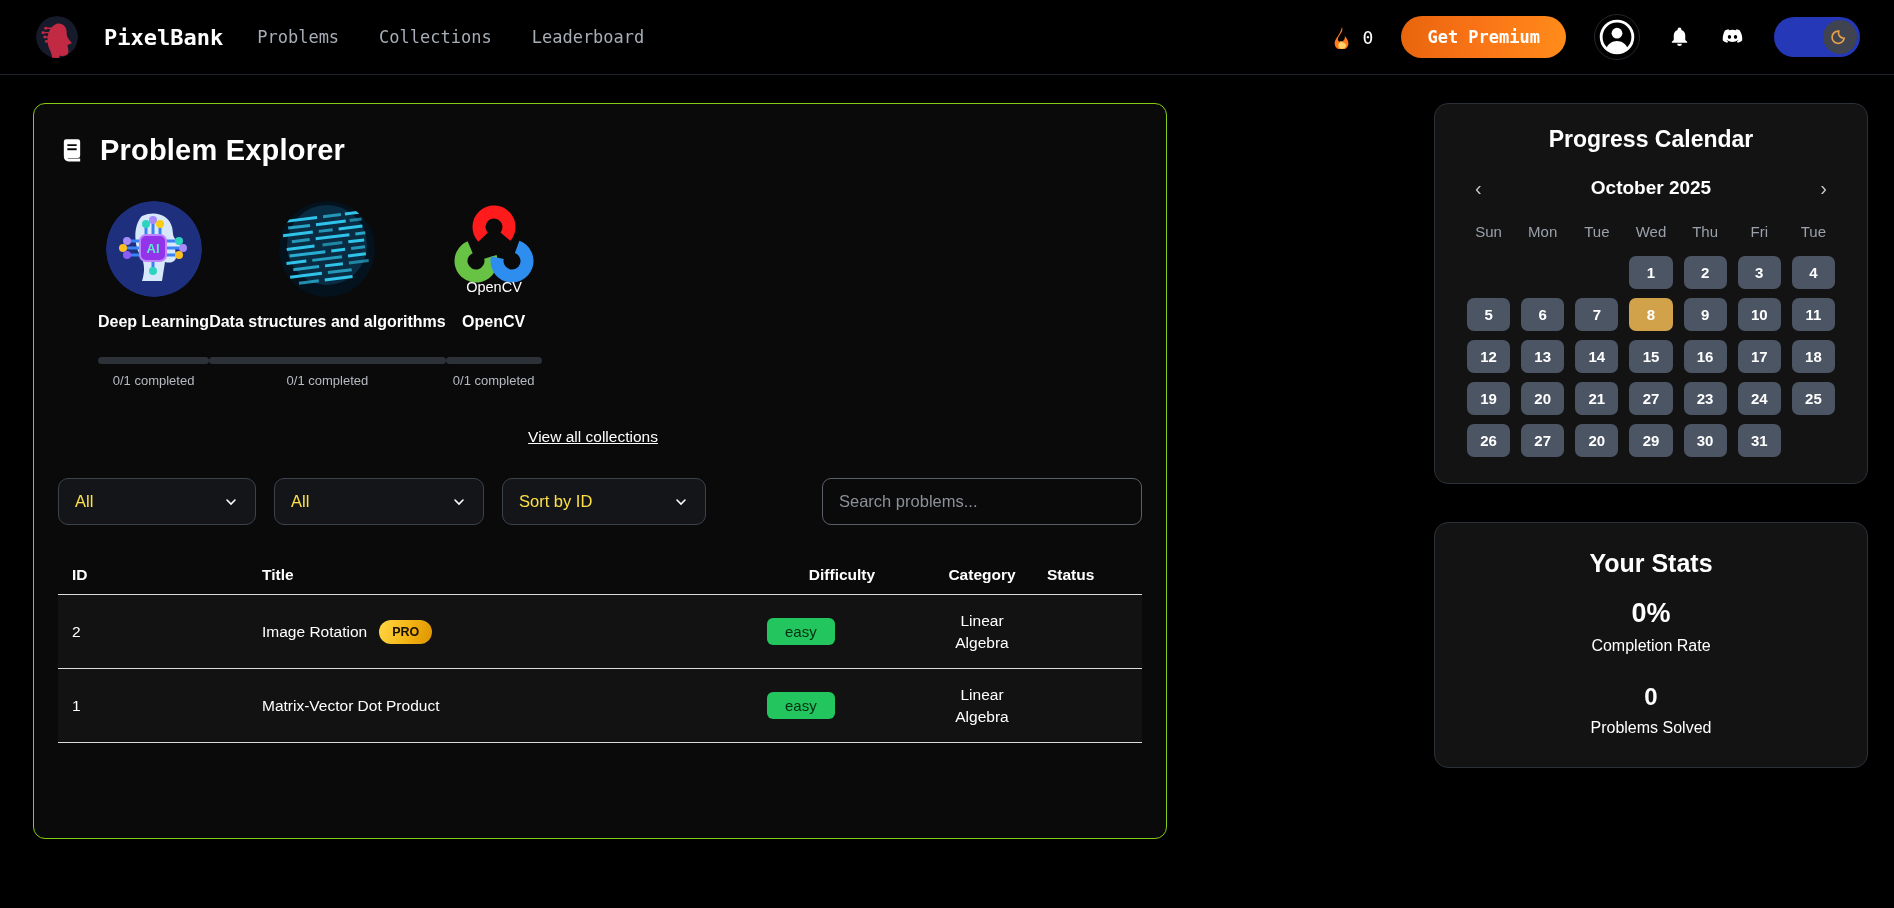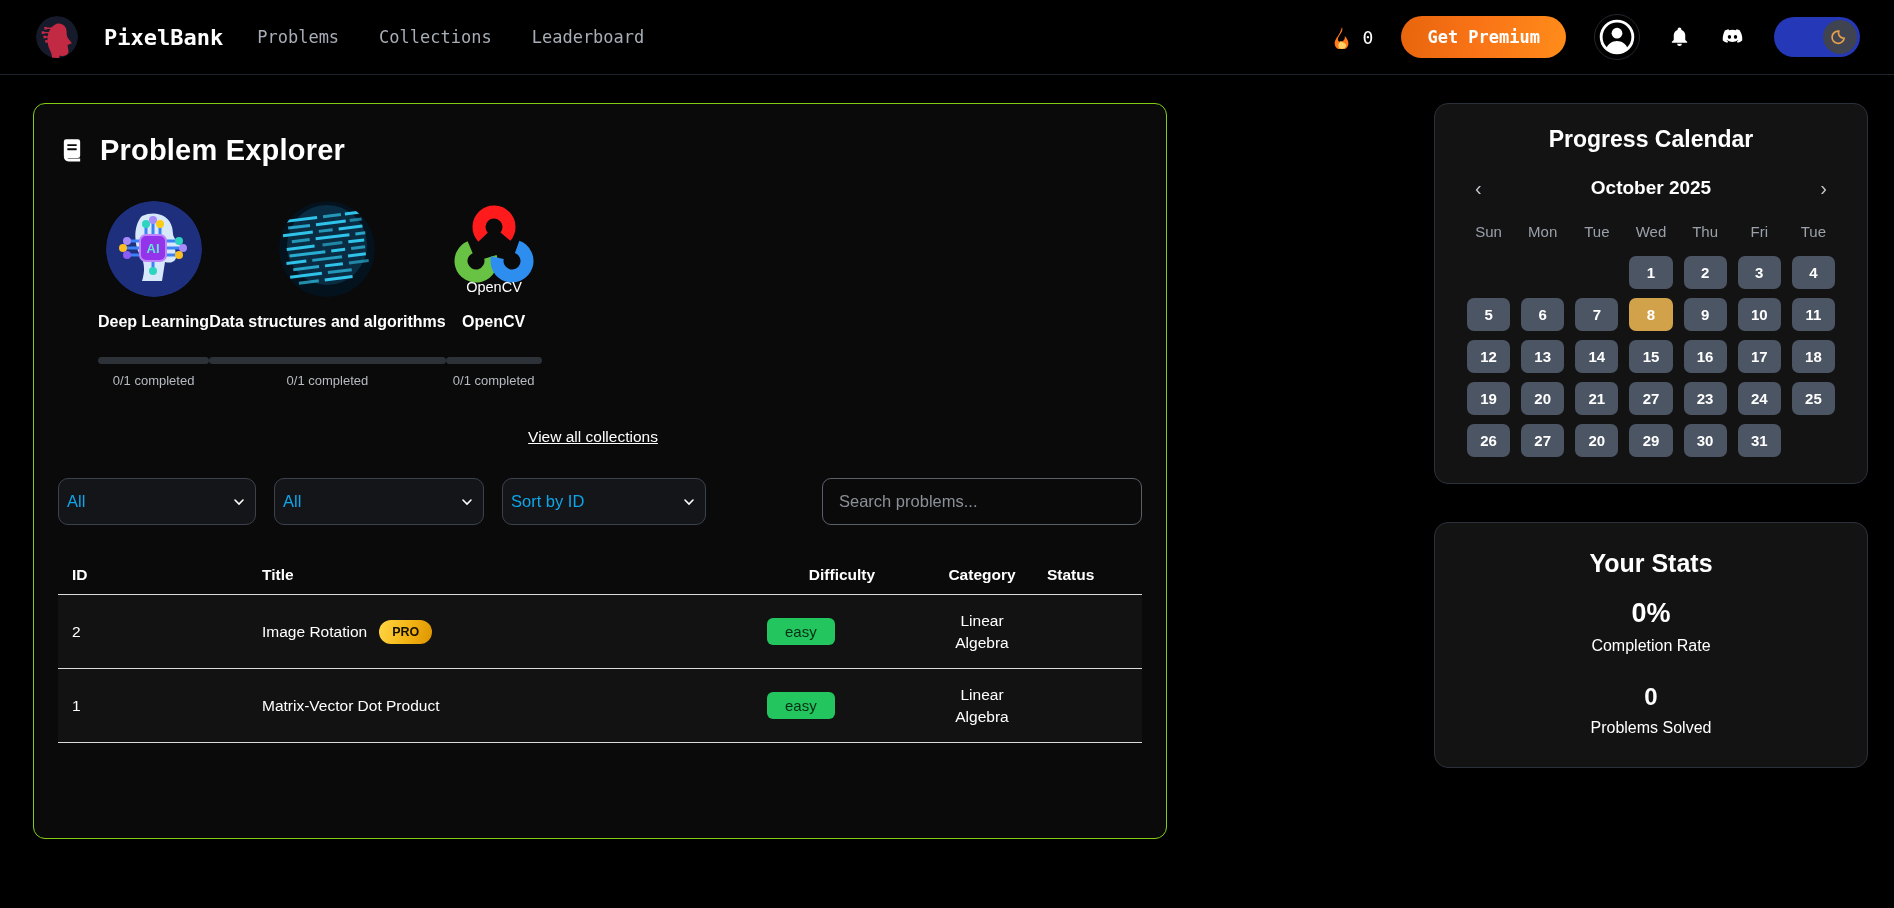--- a/index.html
+++ b/index.html
@@ -42,22 +42,22 @@
   .coll-icon { width:96px; height:96px; border-radius:50%; overflow:hidden; flex:none; }
   .coll-name { font-size:16px; font-weight:bold; margin-top:16px; white-space:nowrap; }
   .coll-bar { width:100%; height:7px; border-radius:4px; background:#2d3138; margin-top:26px; }
   .coll-progress { font-size:13px; color:#b6bac1; margin-top:9px; }
 
   .view-all-row { display:flex; justify-content:center; margin-top:40px; margin-right:14px; }
   .view-all { color:#fff; font-size:15.5px; text-decoration:underline; cursor:pointer; }
 
   .filters { display:flex; align-items:center; margin-top:32px; gap:18px; }
   .select { height:47px; background:#131519; border:1px solid #3c424c; border-radius:10px;
-            display:flex; align-items:center; justify-content:space-between; padding:0 8px;
-            font-size:16.5px; color:#0ea5e9; cursor:pointer; }
+            display:flex; align-items:center; justify-content:space-between; padding:0 16px;
+            font-size:16.5px; color:#fde047; cursor:pointer; }
   .select-1 { width:198px; } .select-2 { width:210px; } .select-3 { width:204px; }
   .search-input { margin-left:auto; width:320px; height:47px; background:transparent;
                   border:1px solid #5a5f68; border-radius:9px; padding:0 16px; font-size:16.5px;
                   color:#22c55e; font-family:"Liberation Sans", sans-serif; outline:none; }
   .search-input::placeholder { color:#8b9097; }
 
   .ptable { margin-top:30px; }
   .trow { display:grid; grid-template-columns:204px 505px 150px 130px 1fr; align-items:center; }
   .thead { height:40px; font-weight:bold; font-size:15.5px; border-bottom:1px solid #d9dbde; }
   .tbody-row { height:74px; background:#121212; border-bottom:1px solid #d9dbde; font-size:15.5px; }

